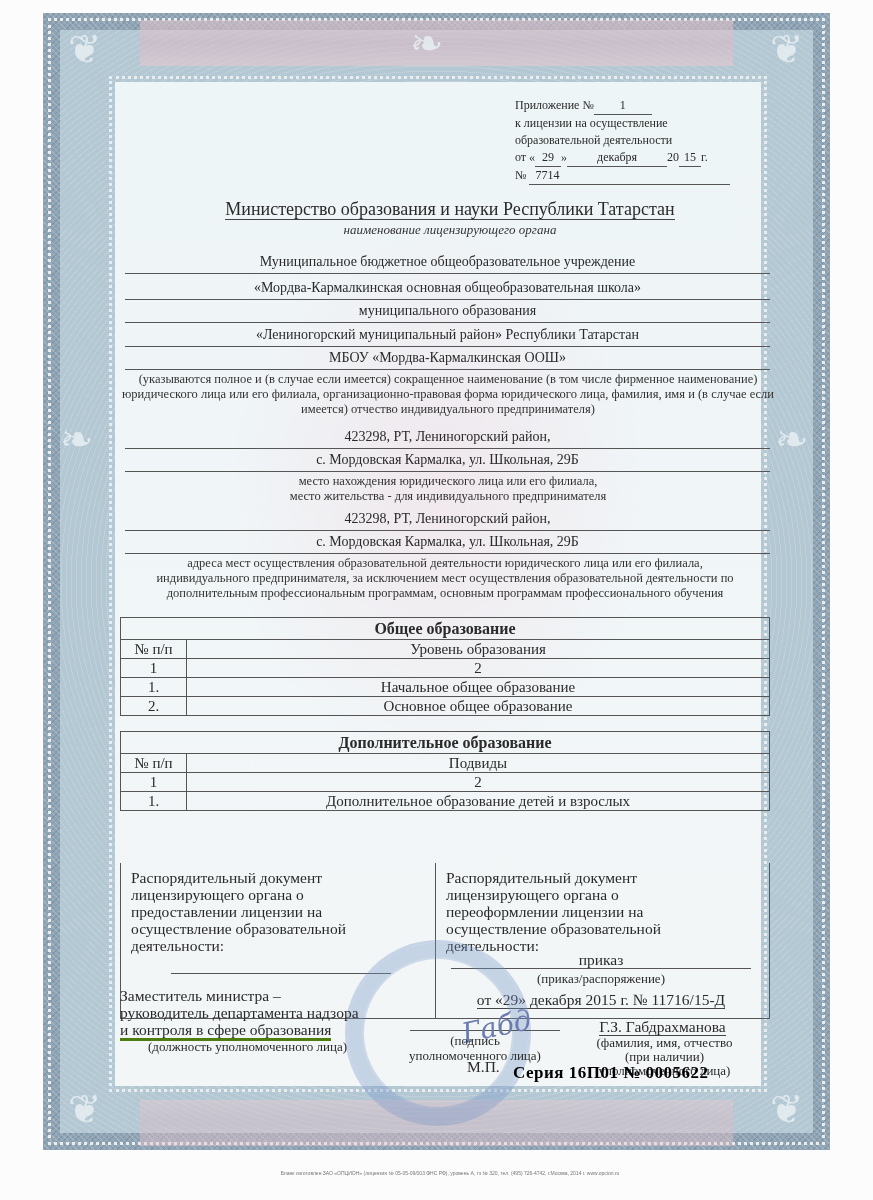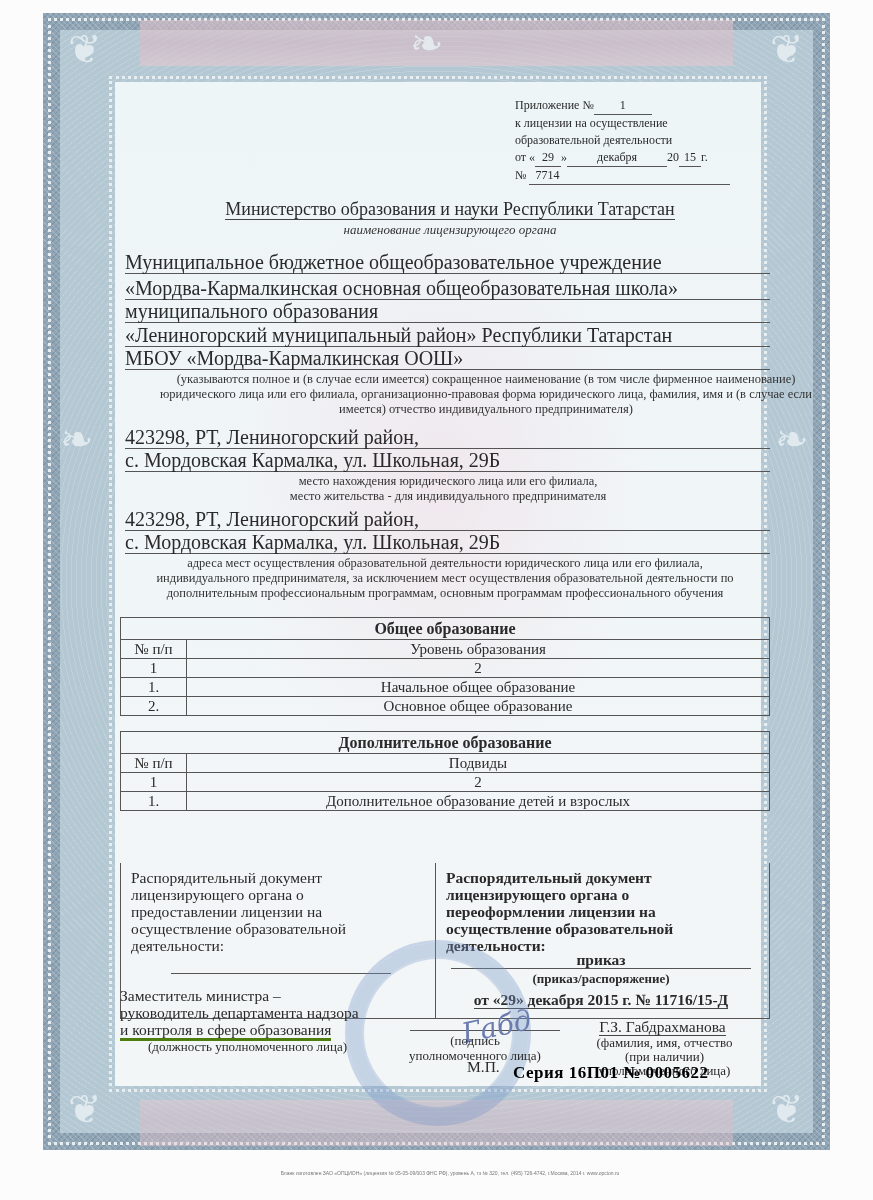--- a/index.html
+++ b/index.html
@@ -54,32 +54,32 @@
   }
 
   .abs { position:absolute; }
   .center { text-align:center; }
 
   
   .appendix { left:515px; top:97px; width:240px; font-size:12px; line-height:17px; }
   .appendix .u { display:inline-block; border-bottom:1px solid #555; text-align:center; }
 
   .heading { left:140px; width:620px; text-align:center; }
-  .row-line { left:125px; width:645px; border-bottom:1px solid #555; height:22px; line-height:22px; font-size:20px; }
+  .row-line { left:125px; width:645px; text-align:center; border-bottom:1px solid #555; height:22px; line-height:22px; font-size:14px; }
   .caption { text-align:center; font-size:12.5px; line-height:15px; color:#333; }
 
   table.grid { border-collapse:collapse; width:100%; font-size:15px; }
   table.grid td { border:1px solid #555; padding:0; height:18px; line-height:18px; text-align:center; }
   table.grid td.num { width:65px; }
   table.grid td.title { font-weight:bold; font-size:16px; height:21px; }
 
   .docbox { left:120px; top:815px; width:648px; height:155px; border:1px solid #555; border-top:none; display:flex;margin-top:48px; }
   .docbox .cell { position:relative; box-sizing:border-box; padding:6px 10px; font-size:15.5px; line-height:17px; }
   .docbox .left { width:315px; border-right:1px solid #555; }
-  .docbox .right { flex:1;font-weight:bold; }
+  .docbox .right { flex:1; }
 
   .stamp {
     position:absolute; left:345px; top:940px; width:180px; height:180px; border-radius:50%;
     border:3px solid rgba(120,150,200,0.35);
     box-shadow: inset 0 0 0 14px rgba(120,150,200,0.08), inset 0 0 0 16px rgba(120,150,200,0.3);
   }
   .signature {
     position:absolute; left:462px; top:1008px; width:90px; height:40px;
     font-family:"DejaVu Serif", serif; font-style:italic; font-size:28px; color:#6b7bb0; transform:rotate(-12deg);
   }
@@ -122,21 +122,21 @@
 <div class="abs heading" style="top:198px;font-size:18px;line-height:22px;">
   <span style="border-bottom:1px solid #444;">Министерство образования и науки Республики Татарстан</span>
 </div>
 <div class="abs heading caption" style="top:222px;font-size:13px;font-style:italic;">наименование лицензирующего органа</div>
 
 <div class="abs row-line" style="top:251px;">Муниципальное бюджетное общеобразовательное учреждение</div>
 <div class="abs row-line" style="top:277px;">«Мордва-Кармалкинская основная общеобразовательная школа»</div>
 <div class="abs row-line" style="top:300px;">муниципального образования</div>
 <div class="abs row-line" style="top:324px;">«Лениногорский муниципальный район» Республики Татарстан</div>
 <div class="abs row-line" style="top:347px;">МБОУ «Мордва-Кармалкинская ООШ»</div>
-<div class="abs caption" style="left:122px;width:652px;top:372px;margin-left:38px;">(указываются полное и (в случае если имеется) сокращенное наименование (в том числе фирменное наименование) юридического лица или его филиала, организационно-правовая форма юридического лица, фамилия, имя и (в случае если имеется) отчество индивидуального предпринимателя)</div>
+<div class="abs caption" style="left:122px;width:652px;top:372px;">(указываются полное и (в случае если имеется) сокращенное наименование (в том числе фирменное наименование) юридического лица или его филиала, организационно-правовая форма юридического лица, фамилия, имя и (в случае если имеется) отчество индивидуального предпринимателя)</div>
 
 <div class="abs row-line" style="top:426px;">423298, РТ,  Лениногорский район,</div>
 <div class="abs row-line" style="top:449px;">с. Мордовская Кармалка, ул. Школьная, 29Б</div>
 <div class="abs caption" style="left:122px;width:652px;top:474px;">место нахождения юридического лица или его филиала,</div>
 <div class="abs caption" style="left:122px;width:652px;top:489px;">место жительства - для индивидуального предпринимателя</div>
 
 <div class="abs row-line" style="top:508px;">423298, РТ,  Лениногорский район,</div>
 <div class="abs row-line" style="top:531px;">с. Мордовская Кармалка, ул. Школьная, 29Б</div>
 <div class="abs caption" style="left:150px;width:590px;top:556px;">адреса мест осуществления образовательной деятельности юридического лица или его филиала, индивидуального предпринимателя, за исключением мест осуществления образовательной деятельности по дополнительным профессиональным программам, основным программам профессионального обучения</div>
 

